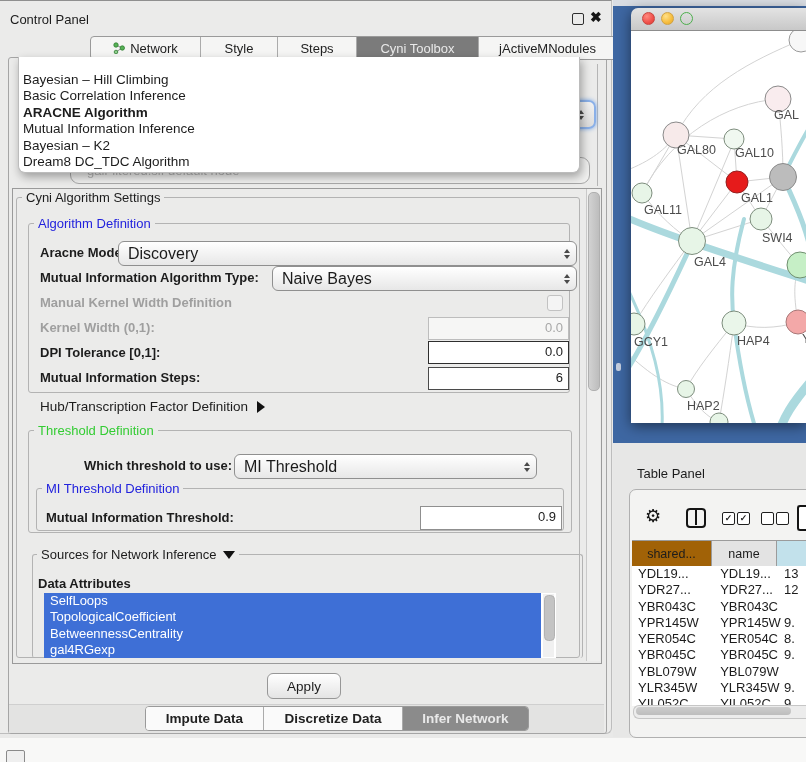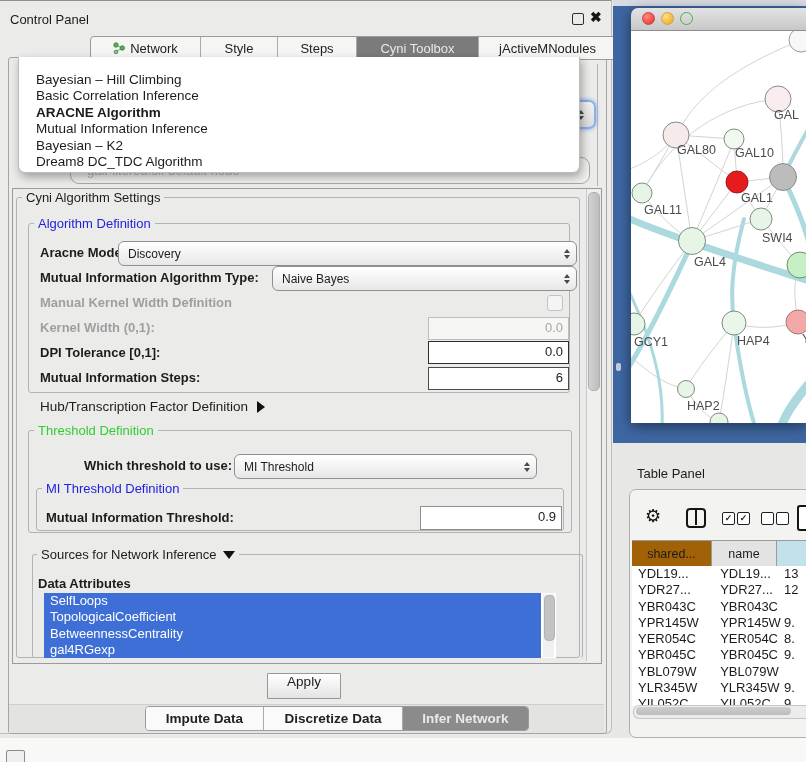--- a/index.html
+++ b/index.html
@@ -11,31 +11,31 @@
   .abs{position:absolute}
   .lbl{font-size:13px;line-height:16px;white-space:nowrap}
   .b{font-weight:bold}
   .gray{color:#9f9f9f}
   .groupbox{border:1px solid #b3b3b3;border-radius:3px;background:transparent}
   .grouplbl{position:absolute;top:-8px;background:#ebebea;padding:0 4px;font-size:13px;line-height:15px;white-space:nowrap}
   .combo{
     position:absolute;display:flex;align-items:center;height:23px;
     border:1px solid #8f8f8f;border-radius:6px;
     background:linear-gradient(#ffffff,#e7e7e7);
-    font-size:12px;padding-left:9px;white-space:nowrap;
+    font-size:16px;padding-left:9px;white-space:nowrap;
   }
   .combo .stepper{margin-left:auto;margin-right:6px;display:flex;flex-direction:column;gap:2px;align-items:center}
   .tri-up{width:0;height:0;border-left:3.5px solid transparent;border-right:3.5px solid transparent;border-bottom:4.5px solid #4a4a4a}
   .tri-dn{width:0;height:0;border-left:3.5px solid transparent;border-right:3.5px solid transparent;border-top:4.5px solid #4a4a4a}
   .field{position:absolute;background:#fff;font-size:13px;text-align:right;padding:2px 5px 0 0;white-space:nowrap}
   .seg{display:flex;height:22px;border:1px solid #9a9a9a;border-radius:4px;overflow:hidden;background:#f5f5f4;font-size:13px}
   .seg .s{display:flex;align-items:center;justify-content:center;border-left:1px solid #ababab;padding:0 10px;white-space:nowrap;color:#222}
   .seg .s:first-child{border-left:none}
   .seg .sel{background:#7b7b7b;color:#e9e9e9}
-  .ddl-item{height:16.4px;line-height:16.4px;font-size:13.5px;padding-left:17px;white-space:nowrap}
+  .ddl-item{height:16.4px;line-height:16.4px;font-size:13.5px;padding-left:4px;white-space:nowrap}
   .attr-item{height:16.25px;line-height:16.25px;font-size:13px;color:#fff;background:#3e6fd6;padding-left:6px;white-space:nowrap}
   .light{width:13px;height:13px;border-radius:50%;position:absolute;top:4px}
   .cell{font-size:12.5px;display:flex;align-items:center;justify-content:center;border-right:1px solid #9b9b9b;box-sizing:border-box;height:100%}
   .trow{display:flex;height:16.3px;font-size:13px;line-height:16.3px;white-space:nowrap}
   .trow>div{overflow:hidden}
   .cb{position:absolute;width:11px;height:11px;border:1.5px solid #1f1f1f;border-radius:2px;background:#fff;font-size:9px;line-height:10px;text-align:center;font-weight:bold}
 </style>
 </head>
 <body>
 
@@ -170,21 +170,21 @@
   <div style="width:497px">
     <div class="attr-item">SelfLoops</div>
     <div class="attr-item">TopologicalCoefficient</div>
     <div class="attr-item">BetweennessCentrality</div>
     <div class="attr-item">gal4RGexp</div>
   </div>
   <div class="abs" style="left:499px;top:1px;width:11px;height:63px;background:#f0f0f0"></div>
   <div class="abs" style="left:500px;top:2px;width:9px;height:44px;border-radius:4.5px;background:#c3c3c3;border:1px solid #b2b2b2"></div>
 </div>
 
-<div class="abs" style="left:267px;top:673px;width:72px;height:24px;border:1px solid #979797;border-radius:1px;background:linear-gradient(#ffffff,#e4e4e4);display:flex;align-items:flex-start;justify-content:center;font-size:13.5px">
+<div class="abs" style="left:267px;top:673px;width:72px;height:24px;border:1px solid #979797;border-radius:6px;background:linear-gradient(#ffffff,#e4e4e4);display:flex;align-items:center;justify-content:center;font-size:13.5px">
   <span>Apply</span>
 </div>
 
 <div class="abs" style="left:9px;top:704px;width:595px;height:28px;background:#e3e3e2;border-top:1px solid #cfcfcf"></div>
 <div class="abs seg" style="left:145px;top:706px;height:23px;font-weight:bold;font-size:13.5px">
   <div class="s" style="width:97px;background:#fafafa">
       <span>Impute Data</span>
     </div>
   <div class="s" style="width:118px;background:#fafafa">
       <span>Discretize Data</span>

